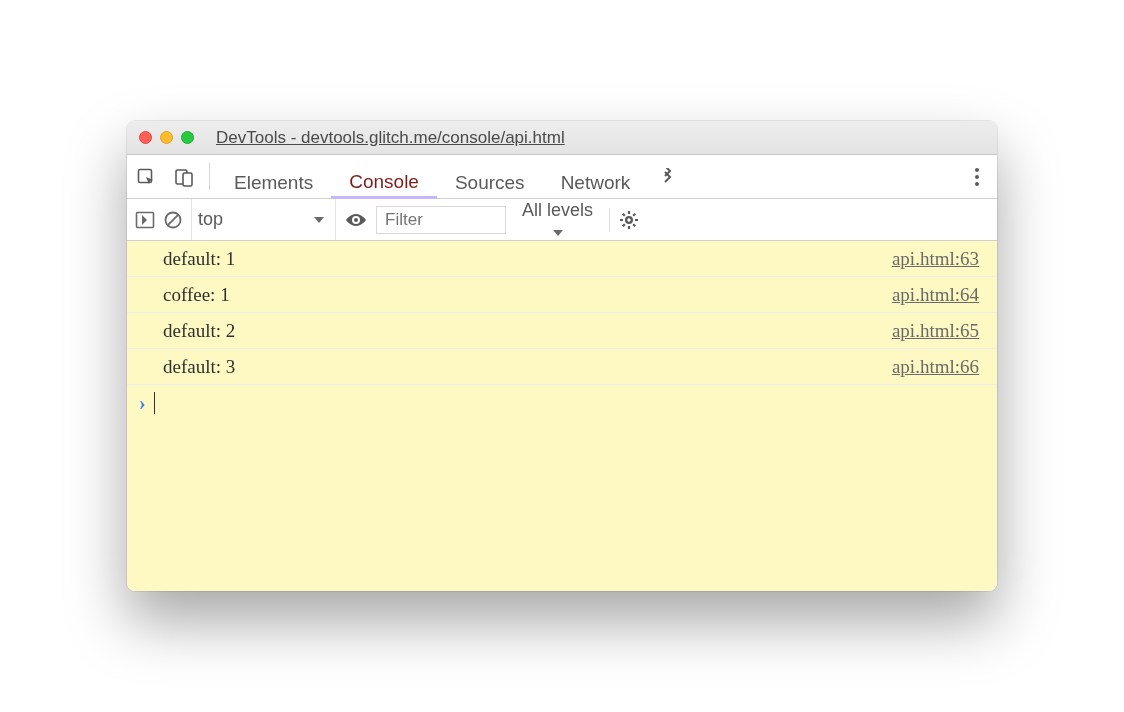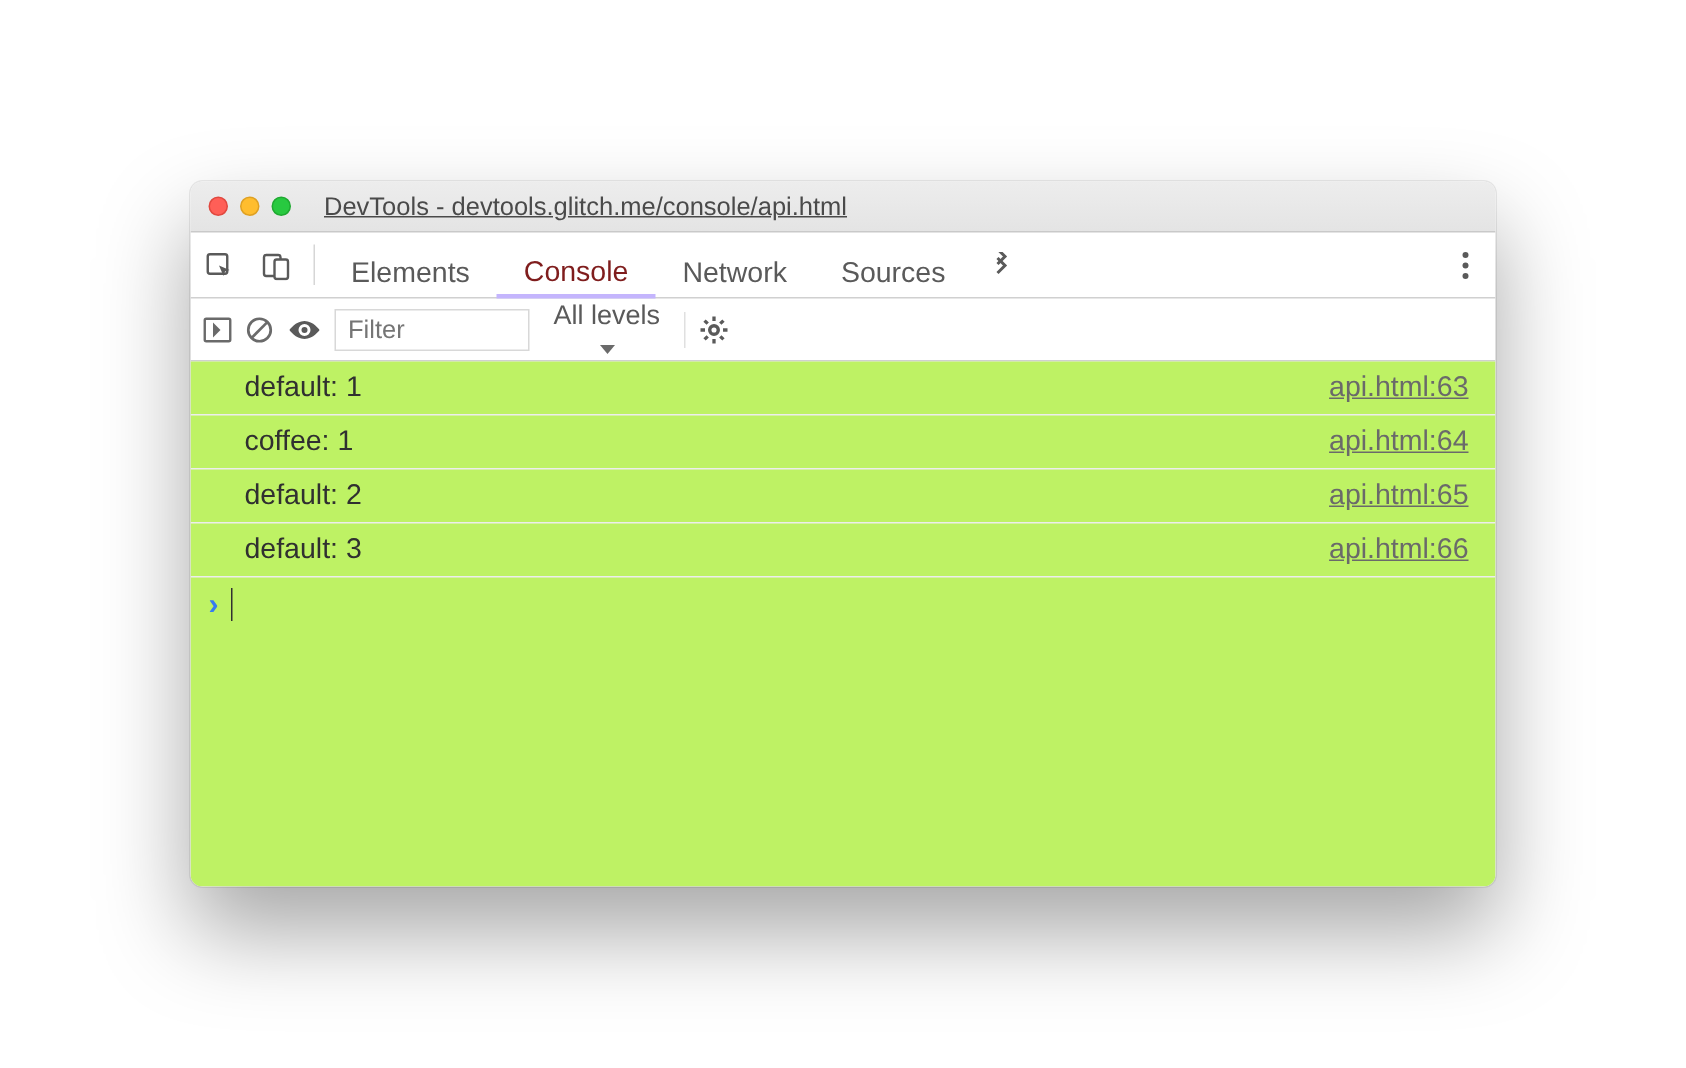--- a/index.html
+++ b/index.html
@@ -116,21 +116,21 @@
   .levels-dd {
     display: flex;
     align-items: center;
     gap: 6px;
     padding: 0 8px;
     flex-direction: column;
   }
   .vsep { width: 1px; height: 24px; background: #e0e0e0; }
 
   
-  .messages { flex: 1; overflow: auto; background: #bef264; font-family: Liberation Sans, sans-serif; font-size: 19px; text-align: center; }
+  .messages { flex: 1; overflow: auto; background: #fef9c3; font-family: Liberation Serif, serif; font-size: 19px; text-align: center; }
   .msg-row {
     display: flex;
     justify-content: space-between;
     align-items: center;
     height: 36px;
     border-bottom: 1px solid #ededed;
     padding: 0 18px 0 36px;
     color: #303030;
   }
   .msg-src {
@@ -178,24 +178,24 @@
     </div>
     <div class="sep"></div>
 
     <div class="tab">
       <span>Elements</span>
     </div>
     <div class="tab active">
       <span>Console</span>
     </div>
     <div class="tab">
+      <span>Sources</span>
+    </div>
+    <div class="tab">
       <span>Network</span>
-    </div>
-    <div class="tab">
-      <span>Sources</span>
     </div>
 
     <div class="more-btn">
       <svg width="18" height="18" viewBox="0 0 18 18" fill="none" stroke="#5a5a5a" stroke-width="2">
         <path d="M4 6 L9 11 L14 6" transform="rotate(-90 9 9)"></path>
         <path d="M4 6 L9 11 L14 6" transform="rotate(-90 9 9) translate(6 0)"></path>
       </svg>
     </div>
     <div class="spacer"></div>
     <div class="kebab">
@@ -214,20 +214,28 @@
         <path d="M7 4 L12 9 L7 14" fill="#6a6a6a" stroke="none"></path>
       </svg>
     </span>
     <span class="icon">
       <svg width="20" height="20" viewBox="0 0 20 20" fill="none" stroke="#6a6a6a" stroke-width="1.8">
         <circle cx="10" cy="10" r="7.5"></circle>
         <line x1="4.6" y1="15.4" x2="15.4" y2="4.6"></line>
       </svg>
     </span>
 
+    <div class="context-dd">
+      <span>top</span>
+      <span class="icon">
+        <svg width="12" height="12" viewBox="0 0 12 12" fill="#6a6a6a">
+            <path d="M1 3 L6 9 L11 3 Z"></path>
+          </svg>
+      </span>
+    </div>
 
     <span class="icon">
       <svg width="24" height="16" viewBox="0 0 24 16" fill="#5a5a5a">
         <path d="M12 2 C6 2 2 8 2 8 s4 6 10 6 s10-6 10-6 S18 2 12 2 Z M12 12 a4 4 0 1 1 0-8 a4 4 0 0 1 0 8 Z"></path>
         <circle cx="12" cy="8" r="2"></circle>
       </svg>
     </span>
 
     <input class="filter-input" placeholder="Filter" style="">
 

